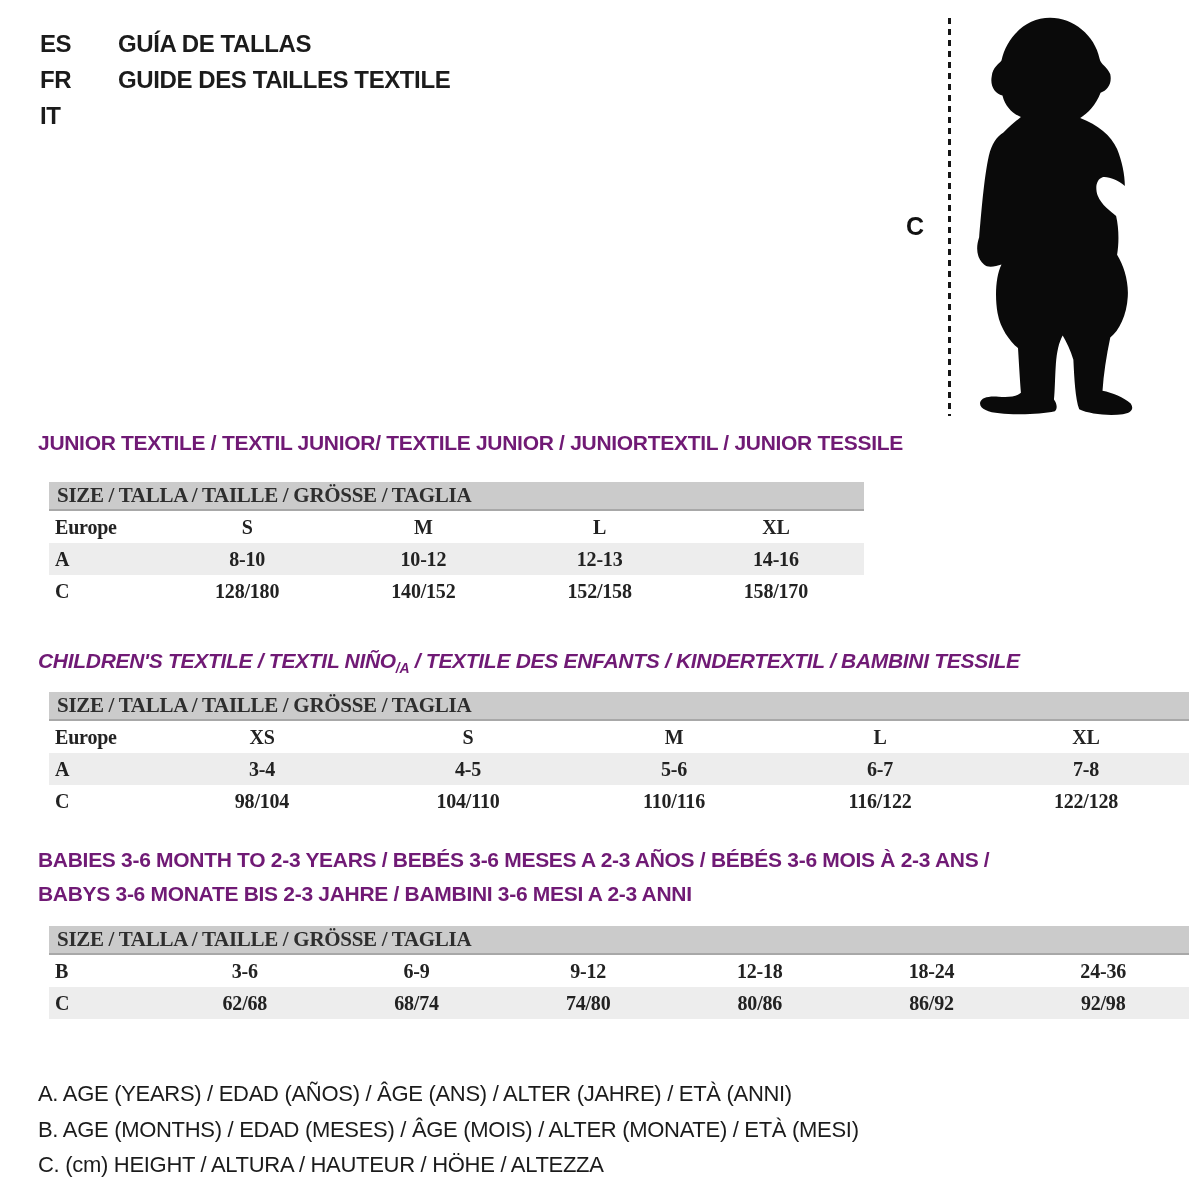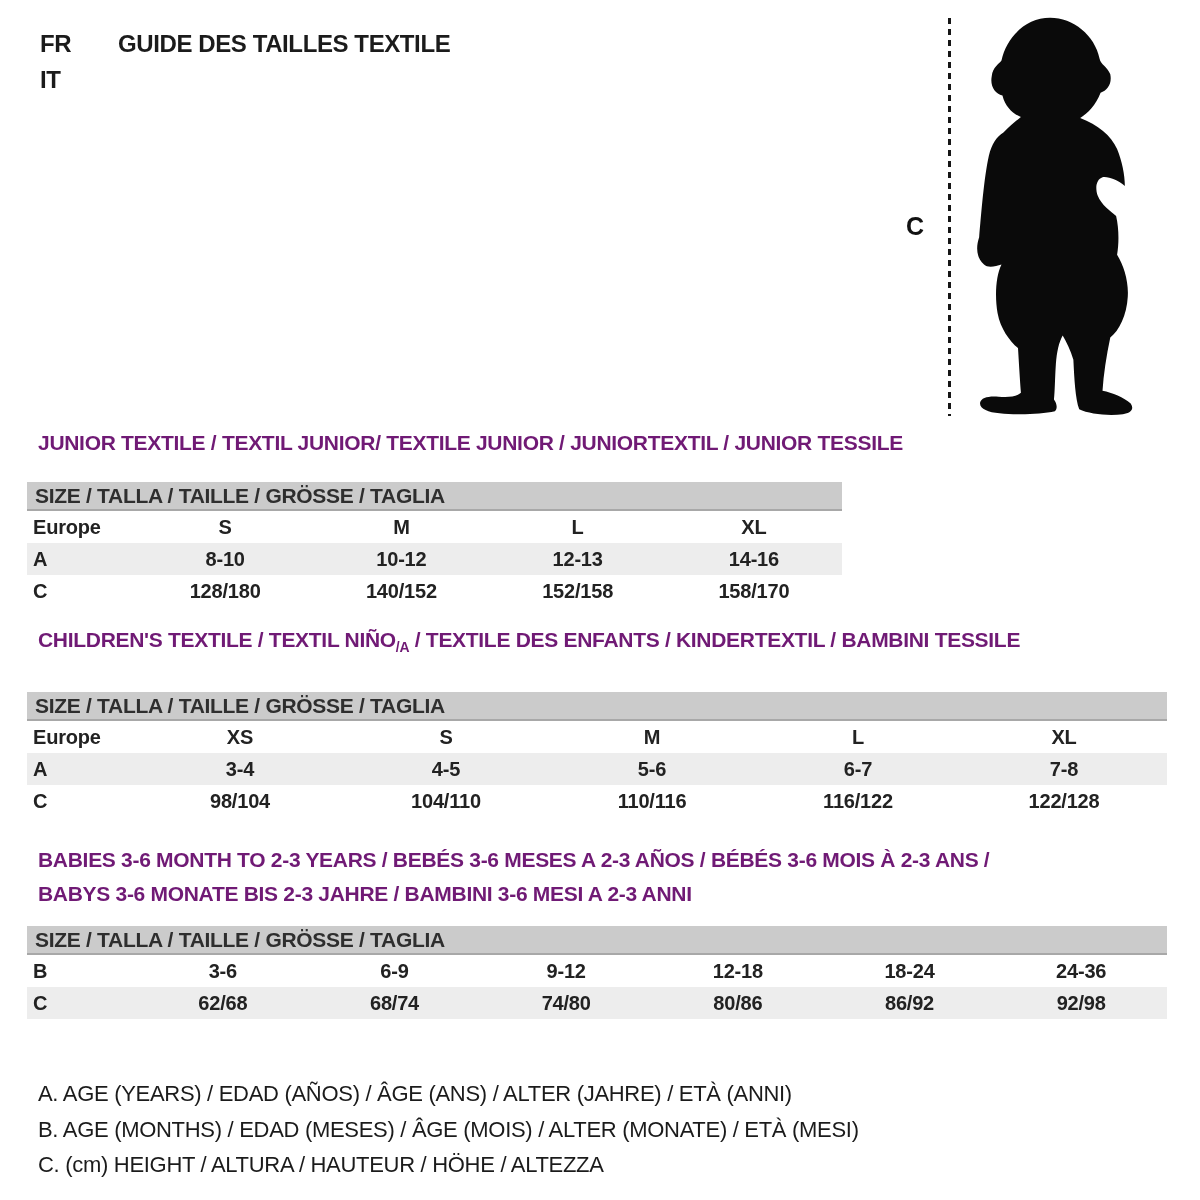--- a/index.html
+++ b/index.html
@@ -20,26 +20,26 @@
   
   .dash-line { position:absolute; left:948px; top:18px; width:3px; height:398px;
                background:repeating-linear-gradient(to bottom,#161616 0 6px,transparent 6px 11px); }
   .c-label { position:absolute; left:906px; top:212px; font-size:25px; font-weight:bold; color:#111; }
   .baby-svg { position:absolute; left:962px; top:12px; width:180px; height:408px; }
 
   
   .section-title { position:absolute; left:38px; font-size:21px; font-weight:bold;
                    letter-spacing:-0.3px; color:#701a75; white-space:nowrap; }
   #junior-title   { top:431px; }
-  #children-title { top:628px; }
+  #children-title { top:649px;font-style:italic; }
   #babies-title   { top:843px; line-height:34px; }
   .sub { font-size:14px; vertical-align:sub; }
 
   
-  .table { position:absolute; left:27px; }
+  .table { position:absolute; left:49px;font-family:Liberation Serif, serif; }
   #junior-table   { top:482px; width:815px; }
   #children-table { top:692px; width:1140px; }
   #babies-table   { top:926px; width:1140px; }
 
   .size-bar { height:29px; background:#cbcbcb; border-bottom:2px solid #a8a8a8;
               display:flex; align-items:center; padding-left:8px;
               font-size:21px; font-weight:bold; color:#2e2e2e; letter-spacing:-0.3px; }
   .trow { display:grid; height:32px; align-items:center;
           font-size:20px; font-weight:bold; color:#222; letter-spacing:-0.2px; }
   .cols-4 { grid-template-columns:110px repeat(4,1fr); }
@@ -50,20 +50,24 @@
   .stripe { background:#ededed; }
 
   
   .legend { position:absolute; left:38px; top:1064px; font-size:22px; font-weight:normal;
             line-height:35.5px; letter-spacing:-0.3px; color:#1b1b1b; white-space:nowrap;margin-top:12px; }
 </style>
 </head>
 <body>
 
 <div class="lang-block">
+  <div class="lang-row">
+    <span class="lang-code">ES</span>
+    <span class="lang-title">GUÍA DE TALLAS</span>
+  </div>
   <div class="lang-row">
     <span class="lang-code">FR</span>
     <span class="lang-title">GUIDE DES TAILLES TEXTILE</span>
   </div>
   <div class="lang-row">
     <span class="lang-code">IT</span>
   </div>
 </div>
 
 <div class="dash-line"></div>

